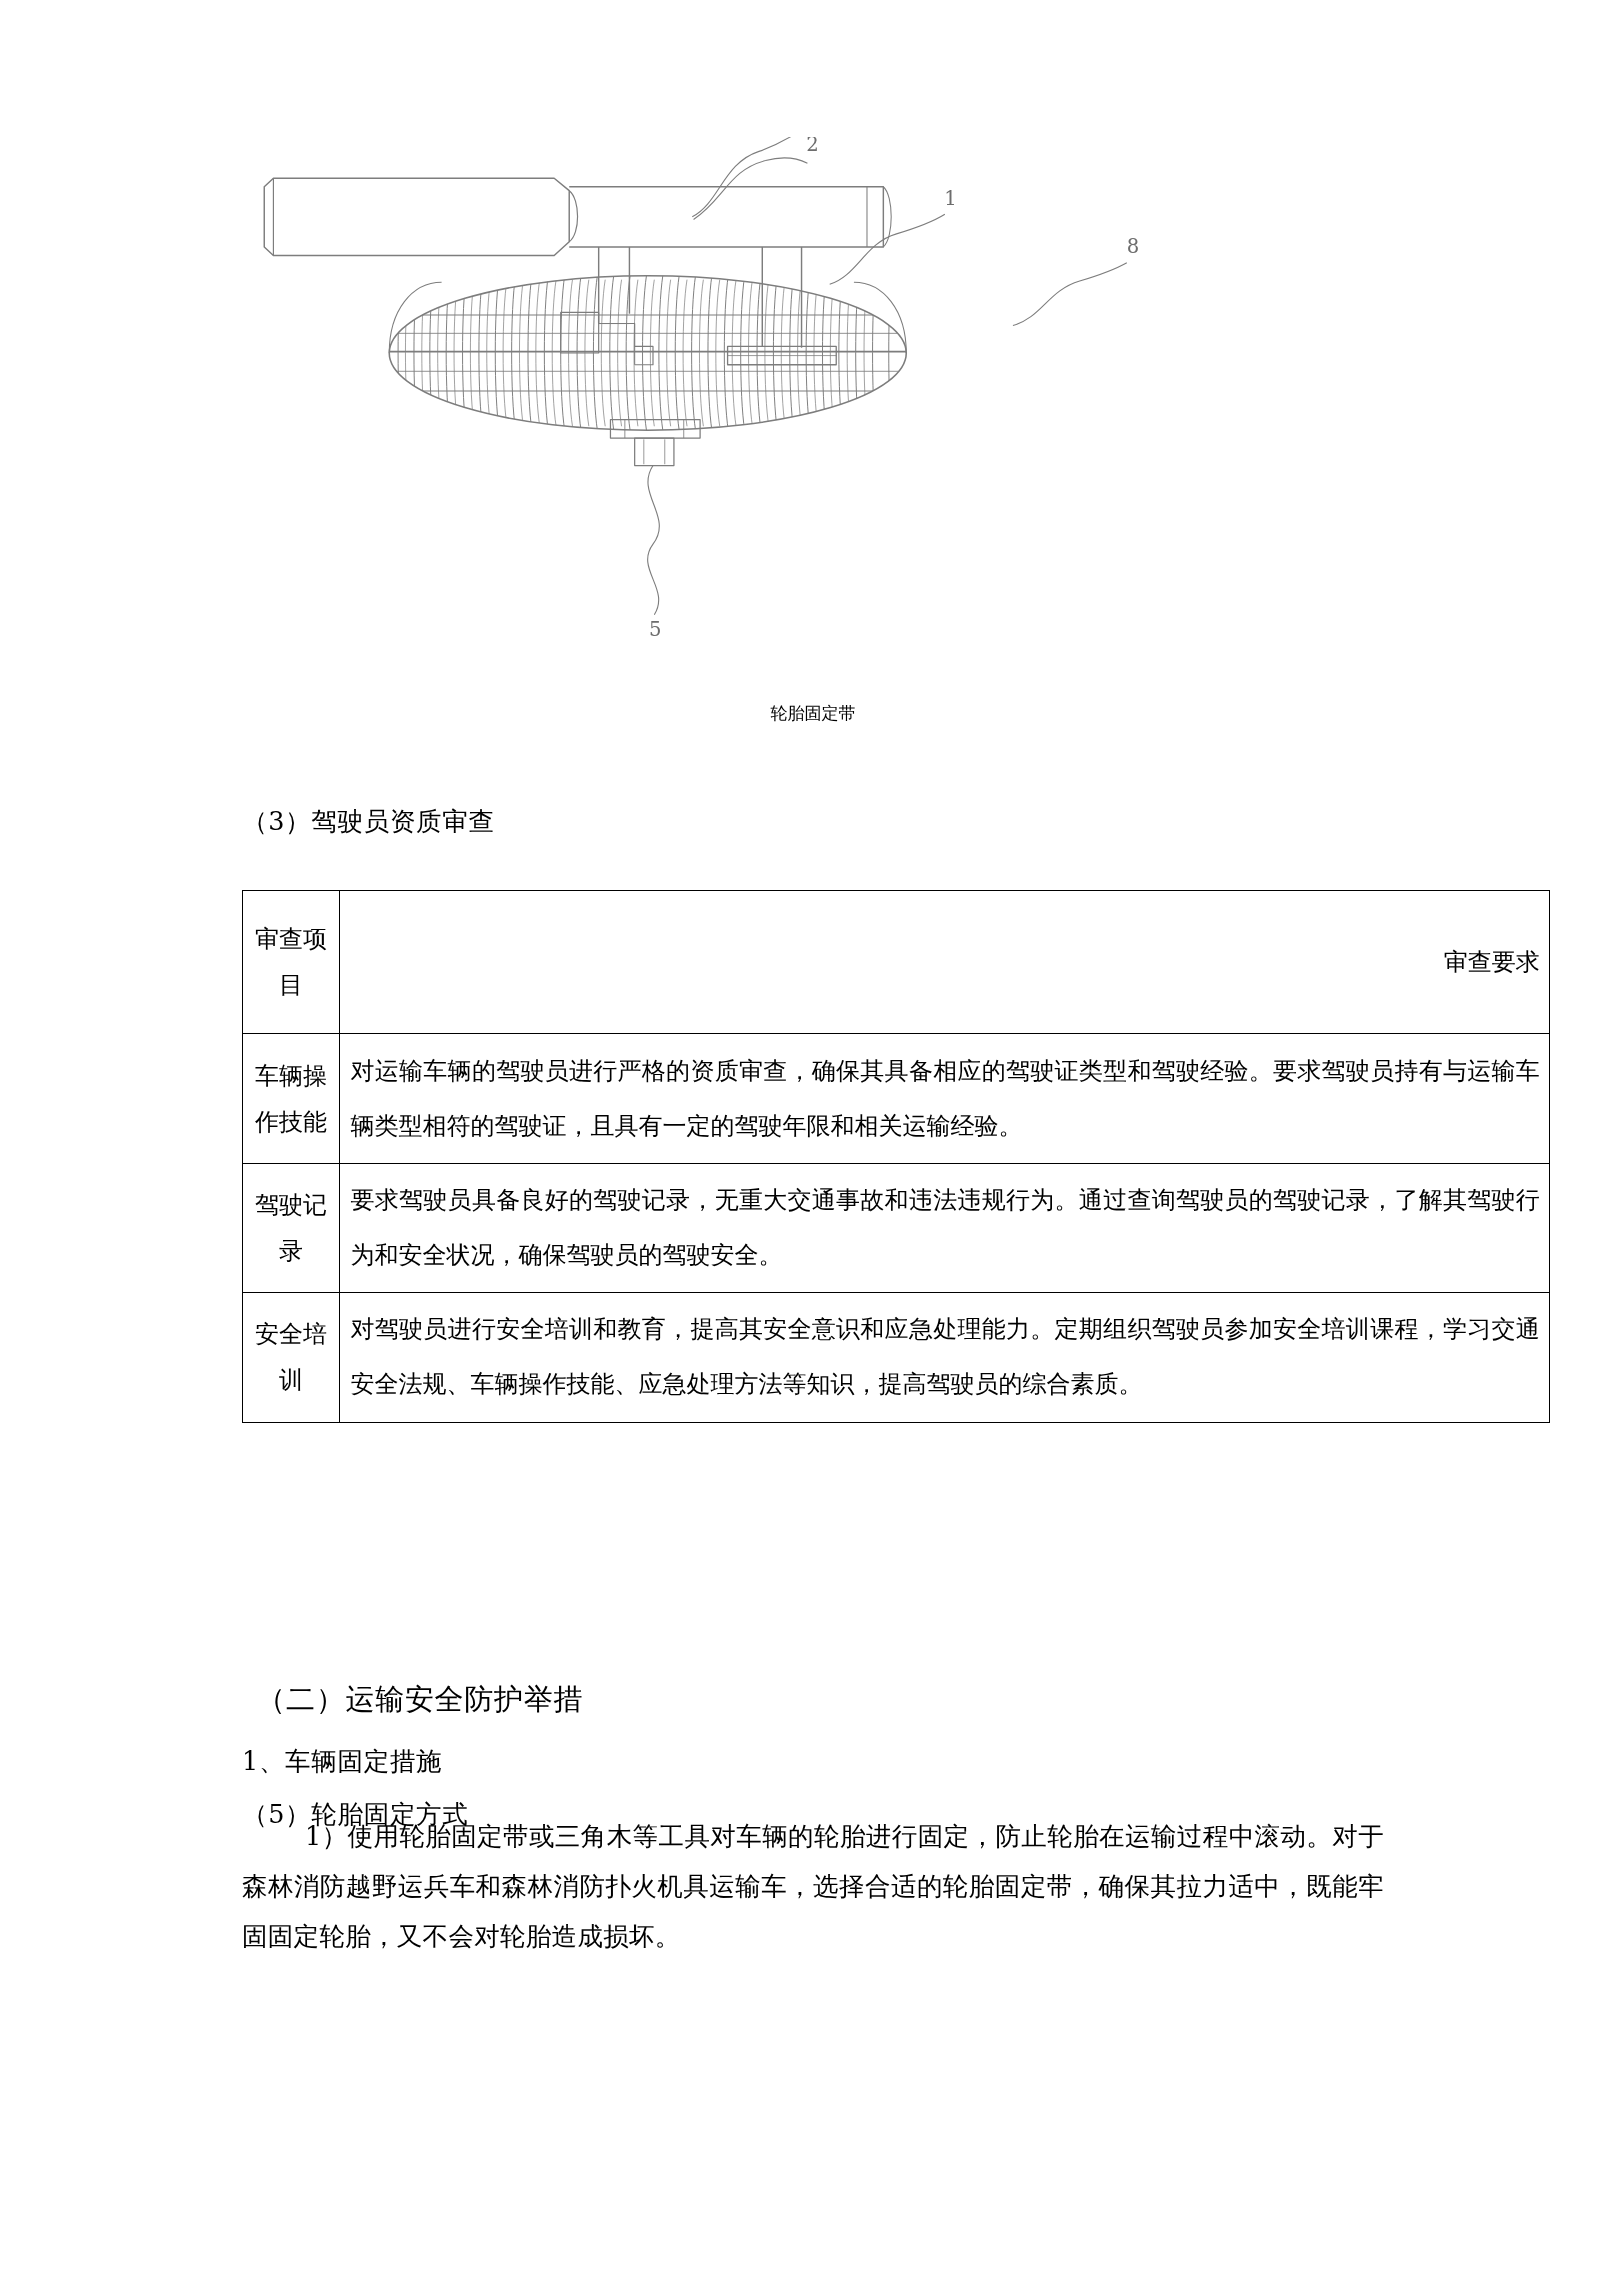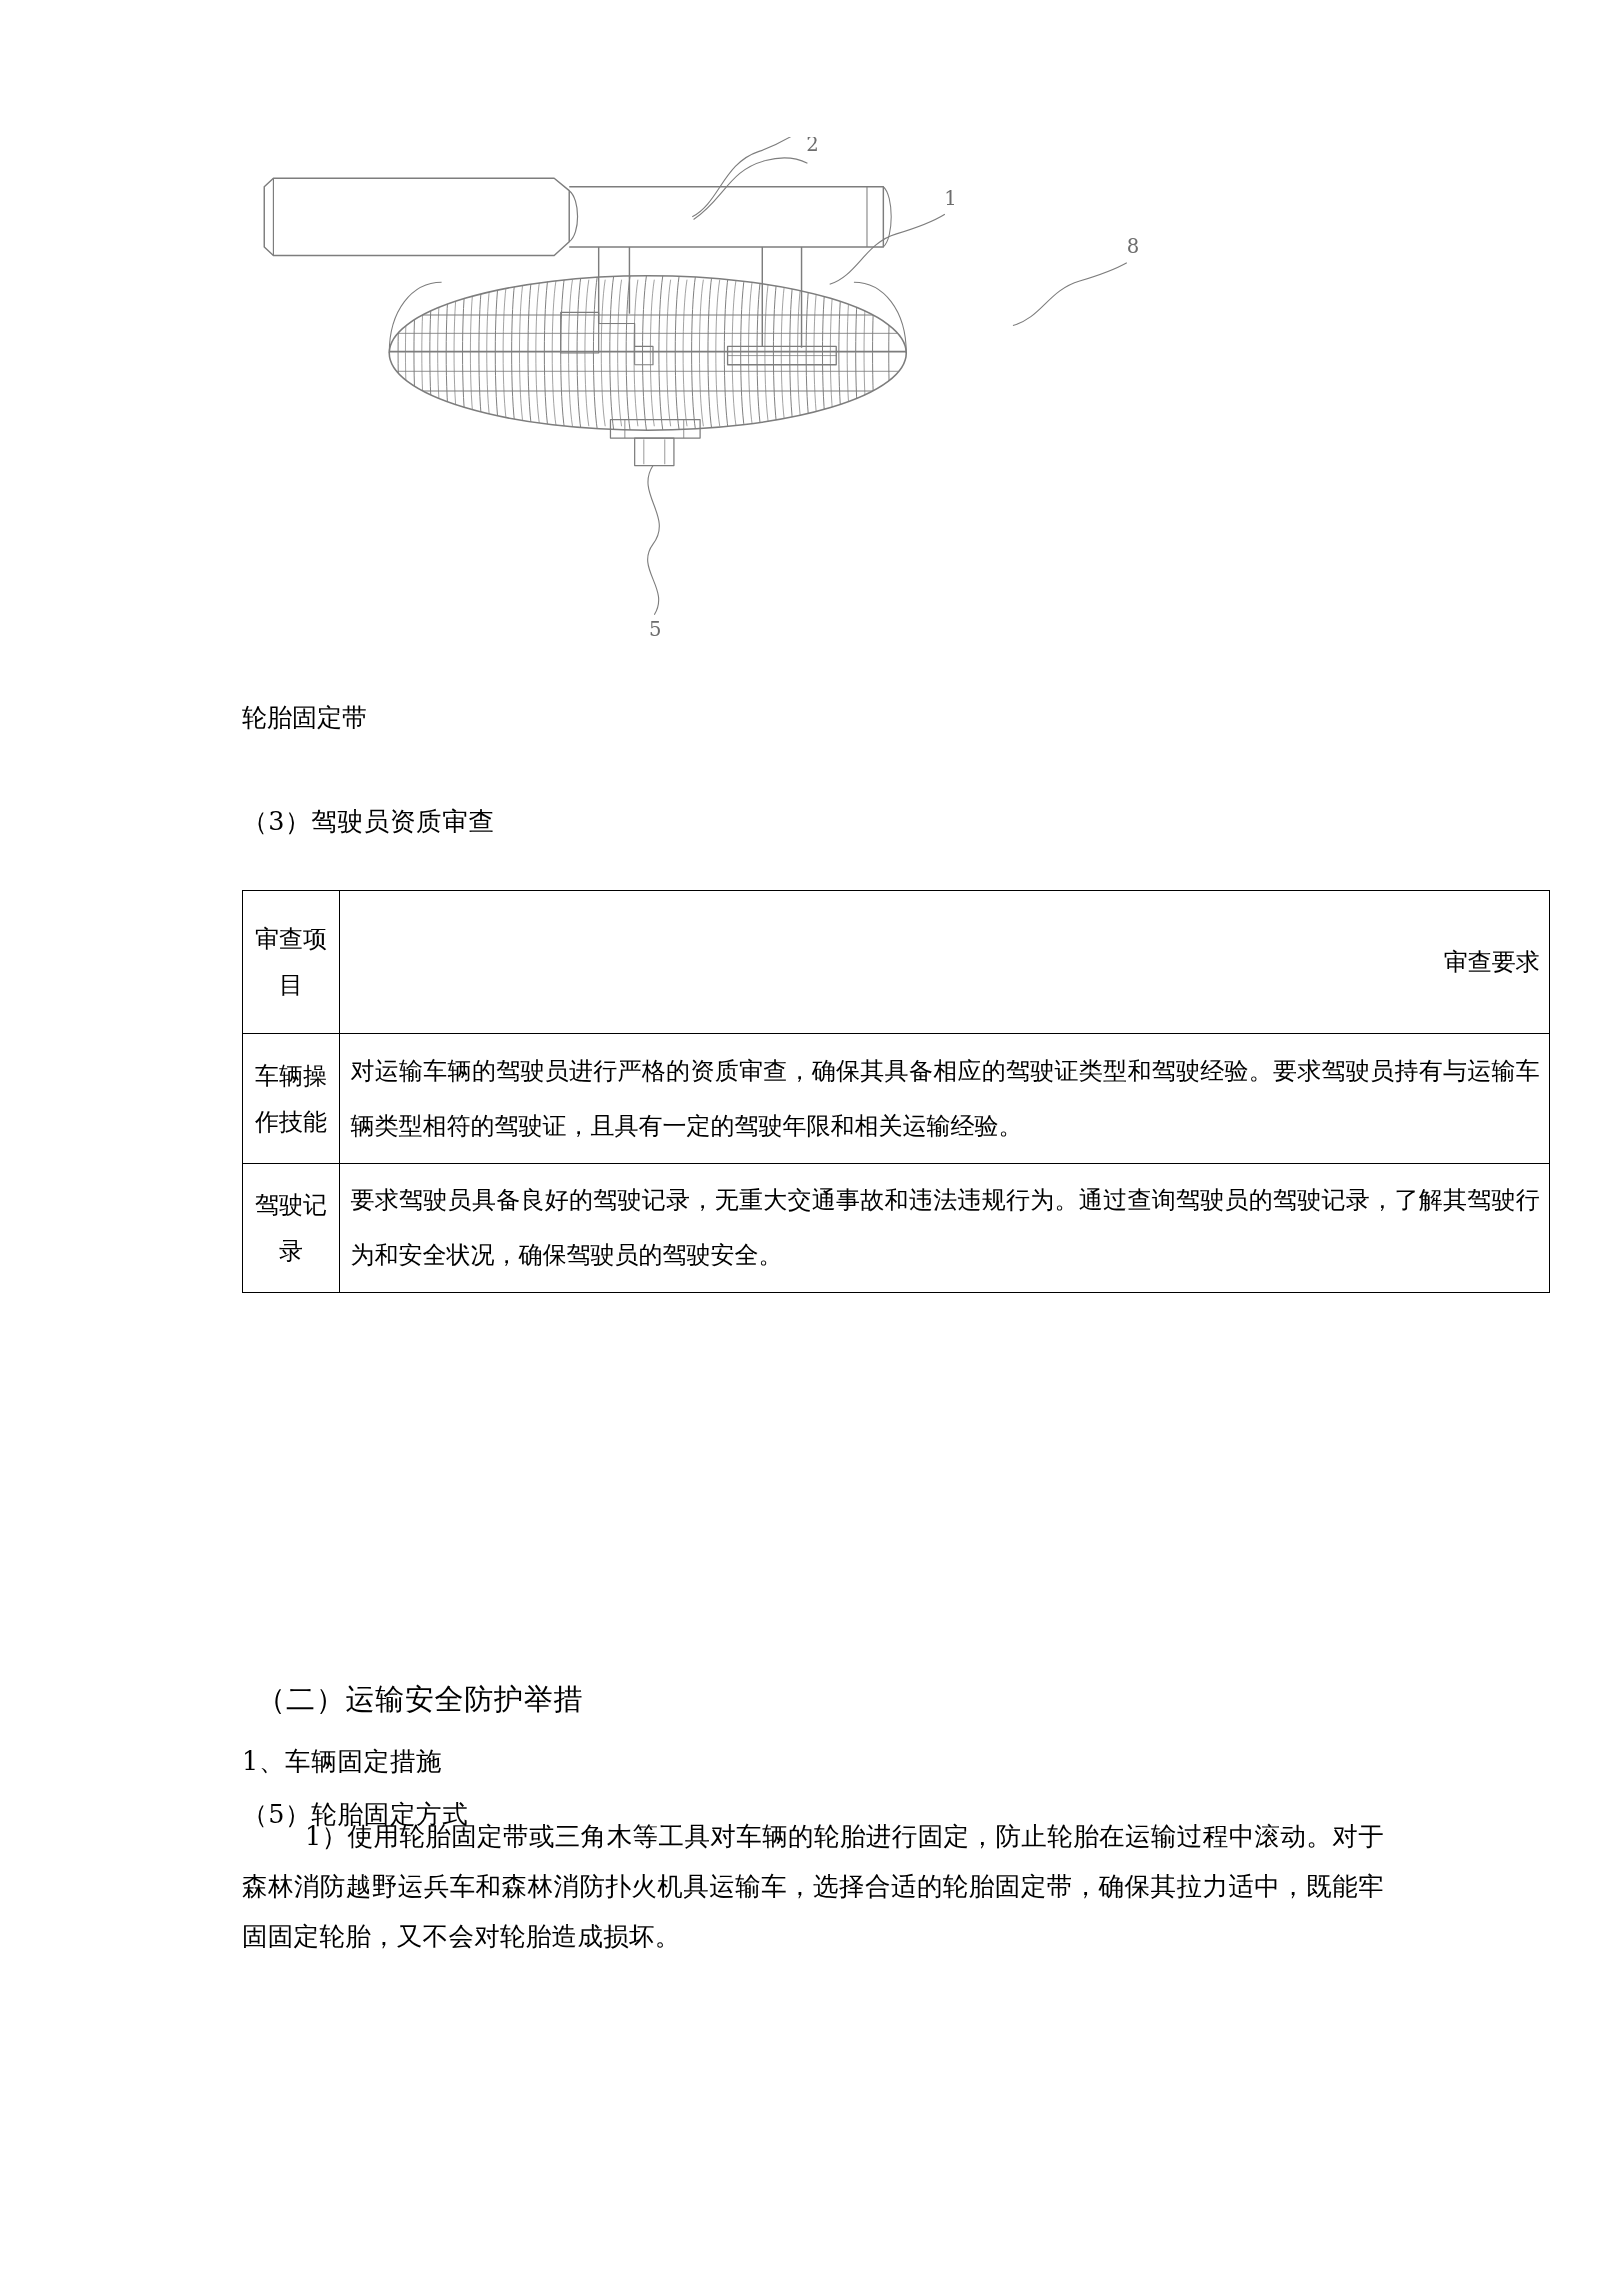--- a/index.html
+++ b/index.html
@@ -36,22 +36,22 @@
     top: 137px;
     width: 1142px;
     height: 589px;
   }
   .figure-svg { display: block; }
   .figure-caption {
     position: absolute;
     left: 0;
     top: 703px;
     width: 1142px;
-    text-align: left;
-    font-size: 25px;
+    text-align: center;
+    font-size: 17px;
     line-height: 1.2;
     font-family: "DejaVu Serif", "Liberation Serif", serif;
   }
 
   
   .h-sub {
     position: absolute;
     font-size: 25.5px;
     line-height: 1.35;
     letter-spacing: 0.7px;
@@ -285,20 +285,24 @@
           <td class="req-head">审查要求</td>
         </tr>
         <tr>
           <td class="item-cell">车辆操作技能</td>
           <td class="req-cell">对运输车辆的驾驶员进行严格的资质审查，确保其具备相应的驾驶证类型和驾驶经验。要求驾驶员持有与运输车辆类型相符的驾驶证，且具有一定的驾驶年限和相关运输经验。</td>
         </tr>
         <tr>
           <td class="item-cell">驾驶记录</td>
           <td class="req-cell">要求驾驶员具备良好的驾驶记录，无重大交通事故和违法违规行为。通过查询驾驶员的驾驶记录，了解其驾驶行为和安全状况，确保驾驶员的驾驶安全。</td>
         </tr>
+        <tr>
+          <td class="item-cell">安全培训</td>
+          <td class="req-cell">对驾驶员进行安全培训和教育，提高其安全意识和应急处理能力。定期组织驾驶员参加安全培训课程，学习交通安全法规、车辆操作技能、应急处理方法等知识，提高驾驶员的综合素质。</td>
+        </tr>
       </tbody>
     </table>
 
     <div class="h-major" style="left:14.4px; top:1644px;">（二）运输安全防护举措</div>
 
     <div class="h-sub" style="left:0px; top:1709px;">1、车辆固定措施</div>
 
     <div class="h-sub" style="left:0px; top:1762px;">（5）轮胎固定方式</div>
 
     <div class="para" style="left:0px; top:1811px;"><span class="indent"></span><span>1）使用轮胎固定带或三角木等工具对车辆的轮胎进行固定，防止轮胎在运输过程中滚动。对于森林消防越野运兵车和森林消防扑火机具运输车，选择合适的轮胎固定带，确保其拉力适中，既能牢固固定轮胎，又不会对轮胎造成损坏。</span></div>

